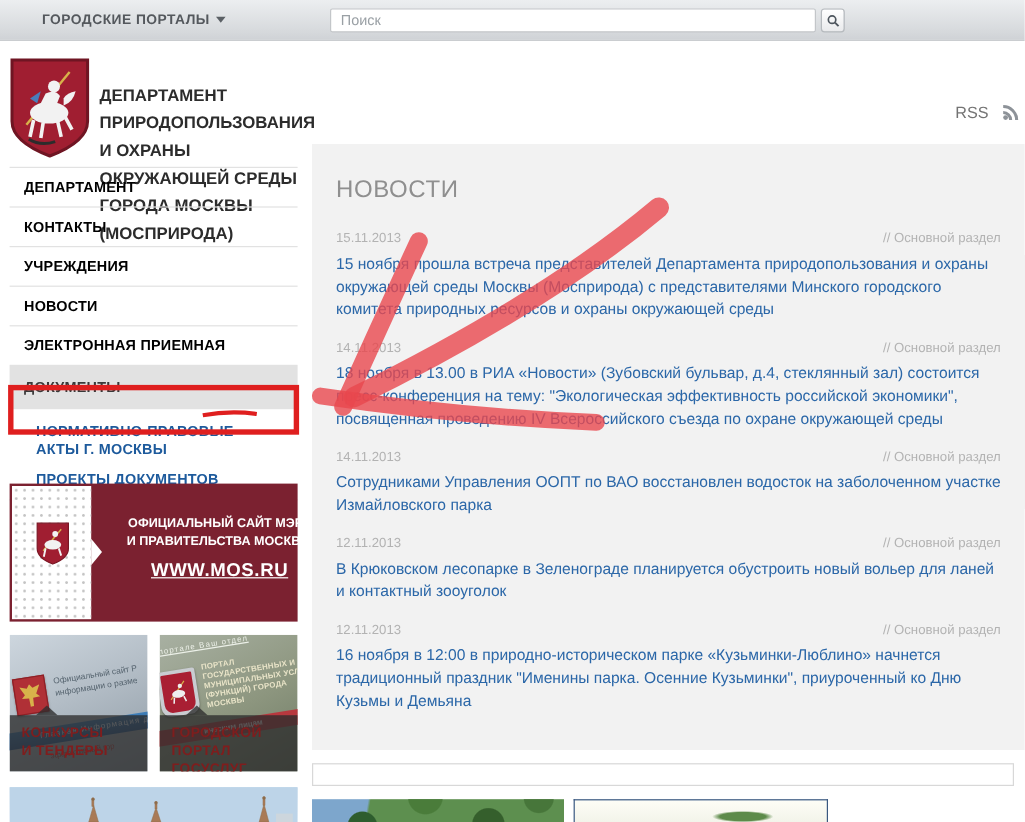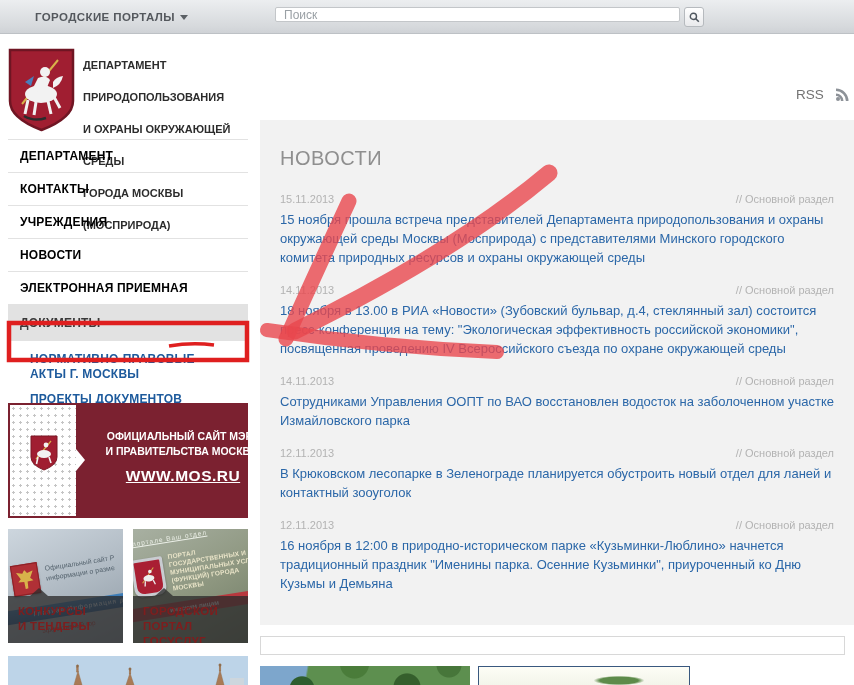--- a/index.html
+++ b/index.html
@@ -10,33 +10,33 @@
   
   #topbar { position:absolute; left:0; top:0; width:854px; height:34px;
     background:linear-gradient(#eceef0,#d6d9dc 80%,#cfd2d6);
     border-bottom:1px solid #bdc1c5; }
   .portals { position:absolute; left:35px; top:0; height:34px; line-height:34px;
     font-size:11.5px; font-weight:bold; color:#54585d; letter-spacing:.4px; cursor:pointer; }
   .portals .caret { display:inline-block; margin-left:5px; width:0; height:0;
     border-left:4px solid transparent; border-right:4px solid transparent;
     border-top:5px solid #5b6065; vertical-align:middle; }
   .searchbox { position:absolute; left:275px; top:7px; width:430px; height:20px; }
-  .searchbox input { position:absolute; left:0; top:0; width:405px; height:15px;
+  .searchbox input { position:absolute; left:0; top:0; width:405px; height:20px;
     border:1px solid #c3c6c9; border-radius:2px; padding:0 8px; font-size:12px;
     color:#555; background:#fff; font-family:"Liberation Sans",sans-serif; }
   .searchbox input::placeholder { color:#9aa0a5; }
   .search-btn { position:absolute; left:409px; top:0; width:20px; height:20px;
     border:1px solid #b6babe; border-radius:3px; background:linear-gradient(#ffffff,#e9eaec);
     cursor:pointer; display:flex; align-items:center; justify-content:center; }
 
   
   #logo-block { position:absolute; left:8px; top:46px; width:240px; height:90px; }
   #logo-shield { position:absolute; left:0; top:2px; }
-  .org-title { position:absolute; left:75px; top:3px; width:175px;
-    font-size:11px; font-weight:bold; color:#2c2c2c; line-height:32px; }
+  .org-title { position:absolute; left:75px; top:22px; width:175px;
+    font-size:14px; font-weight:bold; color:#2c2c2c; line-height:23px; }
 
   #menu { position:absolute; left:8px; top:139px; width:240px; border-top:1px solid #e2e2e2; }
   .menu-item { display:block; border-bottom:1px solid #e2e2e2; padding:9px 0 9px 12px;
     font-size:12px; font-weight:bold; color:#000000; letter-spacing:.2px;
     text-decoration:none; cursor:pointer; }
   .menu-item.active { background:#e2e2e2; color:#3a3a3a; border-bottom:none; padding:11px 0 11px 12px; }
   .submenu { padding:6px 0 4px 0; }
   .submenu-item { display:block; padding:5px 14px 5px 22px; font-size:12px; font-weight:bold;
     color:#1d5a9c; line-height:15px; letter-spacing:.2px; text-decoration:none; cursor:pointer; }
   #menu .submenu { border-bottom:1px solid #e2e2e2; }
@@ -285,21 +285,21 @@
           <span>// Основной раздел</span>
         </div>
         <a class="news-link">Сотрудниками Управления ООПТ по ВАО восстановлен водосток на заболоченном участке Измайловского парка</a>
       </div>
 
       <div class="news-item">
         <div class="news-meta">
           <span>12.11.2013</span>
           <span>// Основной раздел</span>
         </div>
-        <a class="news-link">В Крюковском лесопарке в Зеленограде планируется обустроить новый отдел для ланей и контактный зооуголок</a>
+        <a class="news-link">В Крюковском лесопарке в Зеленограде планируется обустроить новый вольер для ланей и контактный зооуголок</a>
       </div>
 
       <div class="news-item">
         <div class="news-meta">
           <span>12.11.2013</span>
           <span>// Основной раздел</span>
         </div>
         <a class="news-link">16 ноября в 12:00 в природно-историческом парке «Кузьминки-Люблино» начнется традиционный праздник "Именины парка. Осенние Кузьминки", приуроченный ко Дню Кузьмы и Демьяна</a>
       </div>
 

